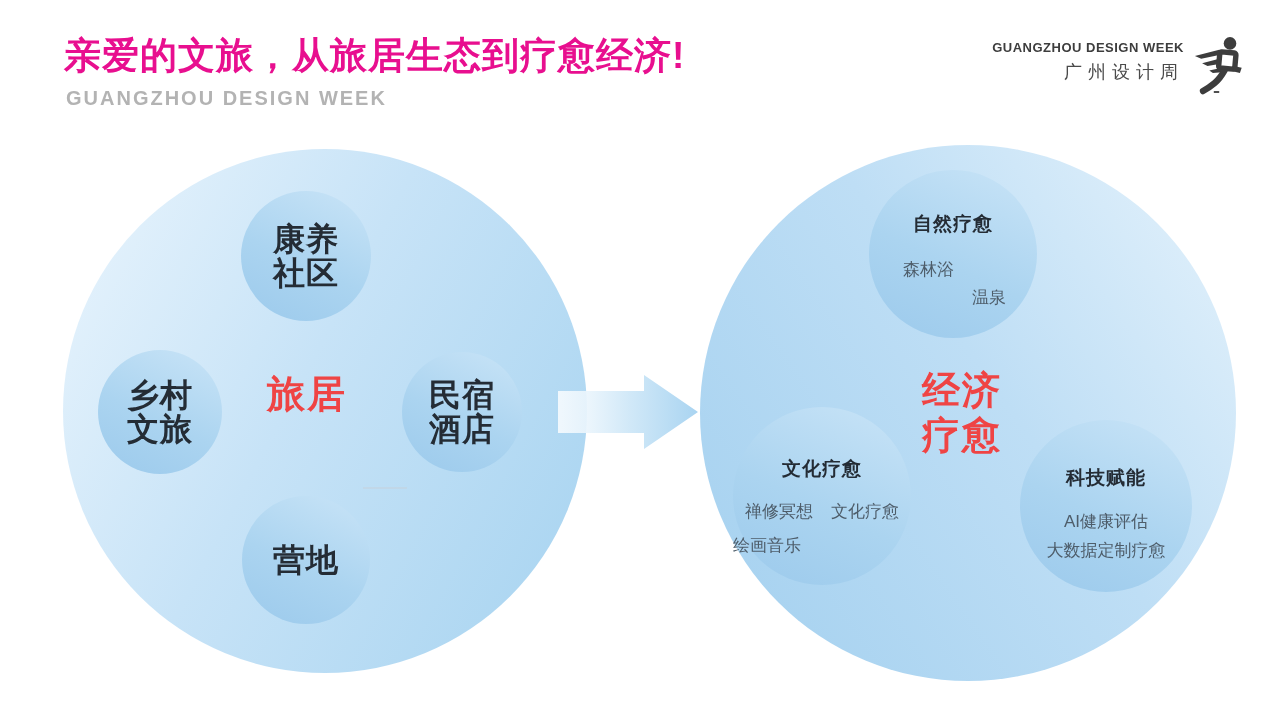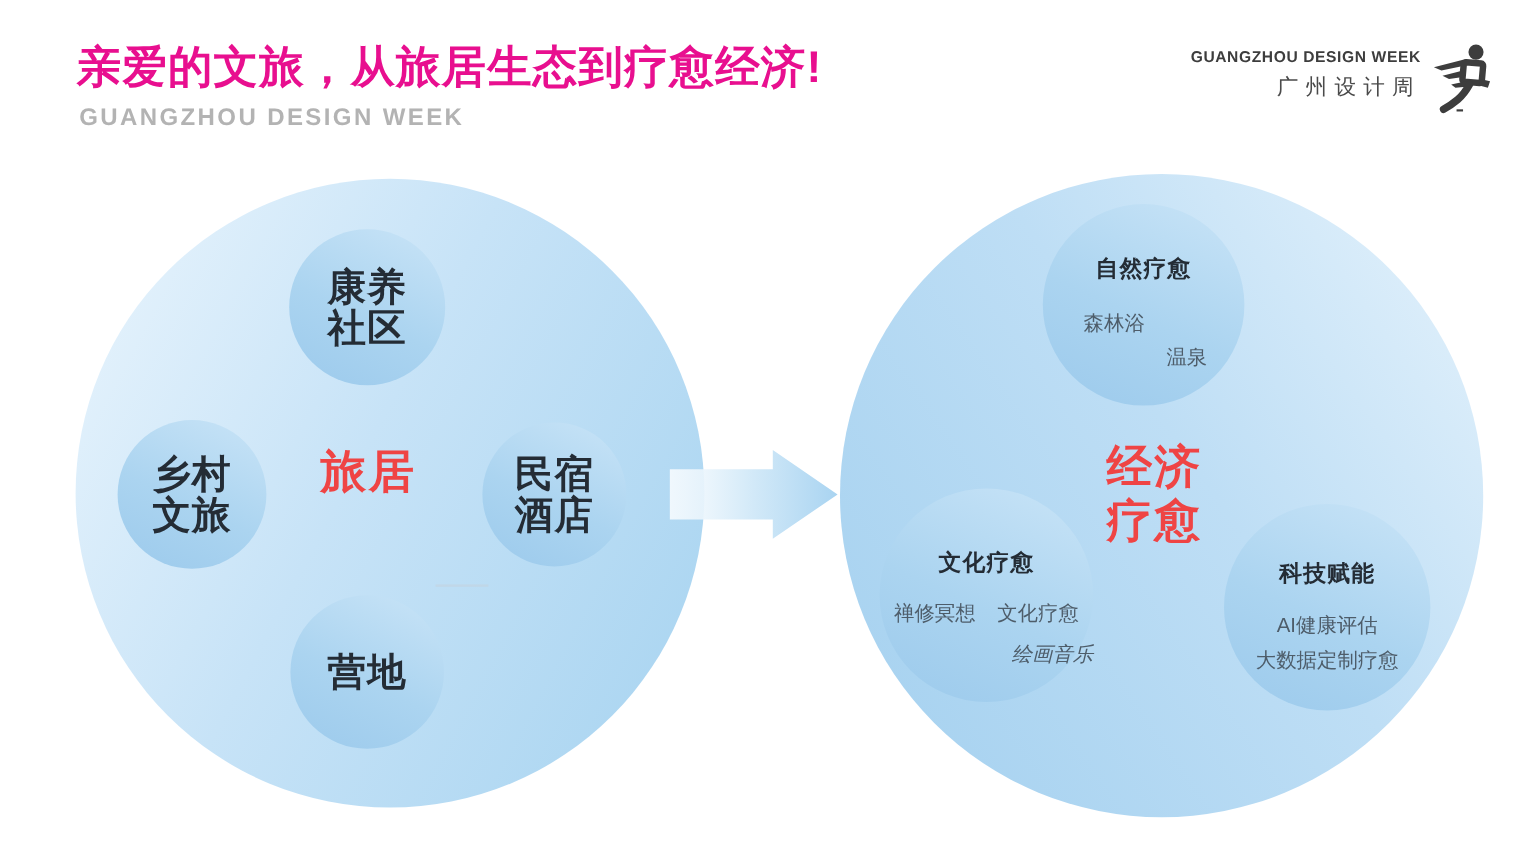--- a/index.html
+++ b/index.html
@@ -143,21 +143,21 @@
   .nat-title { top: 41px; }
   .nat-item1 { position: absolute; top: 88px;  left: 34px;  }
   .nat-item2 { position: absolute; top: 116px; left: 103px; text-align: center; }
 
   
   .cul-title { top: 49px; font-family: Liberation Serif, serif; }
   .cul-row1 {
     position: absolute; top: 93px; left: 0; right: 0;
     display: flex; justify-content: center; gap: 18px;
   }
-  .cul-row2 { position: absolute; top: 127px; left: 0; right: 0; text-align: right; font-style: italic; }
+  .cul-row2 { position: absolute; top: 127px; left: 0; right: 0; text-align: left; }
 
   
   .tec-title { top: 45px; }
   .tec-row1 { position: absolute; top: 90px;  left: 0; right: 0; text-align: center; }
   .tec-row2 { position: absolute; top: 119px; left: 0; right: 0; text-align: center; }
 
   
   .arrow-svg { position: absolute; left: 558px; top: 368px; width: 145px; height: 88px; }
 
   

